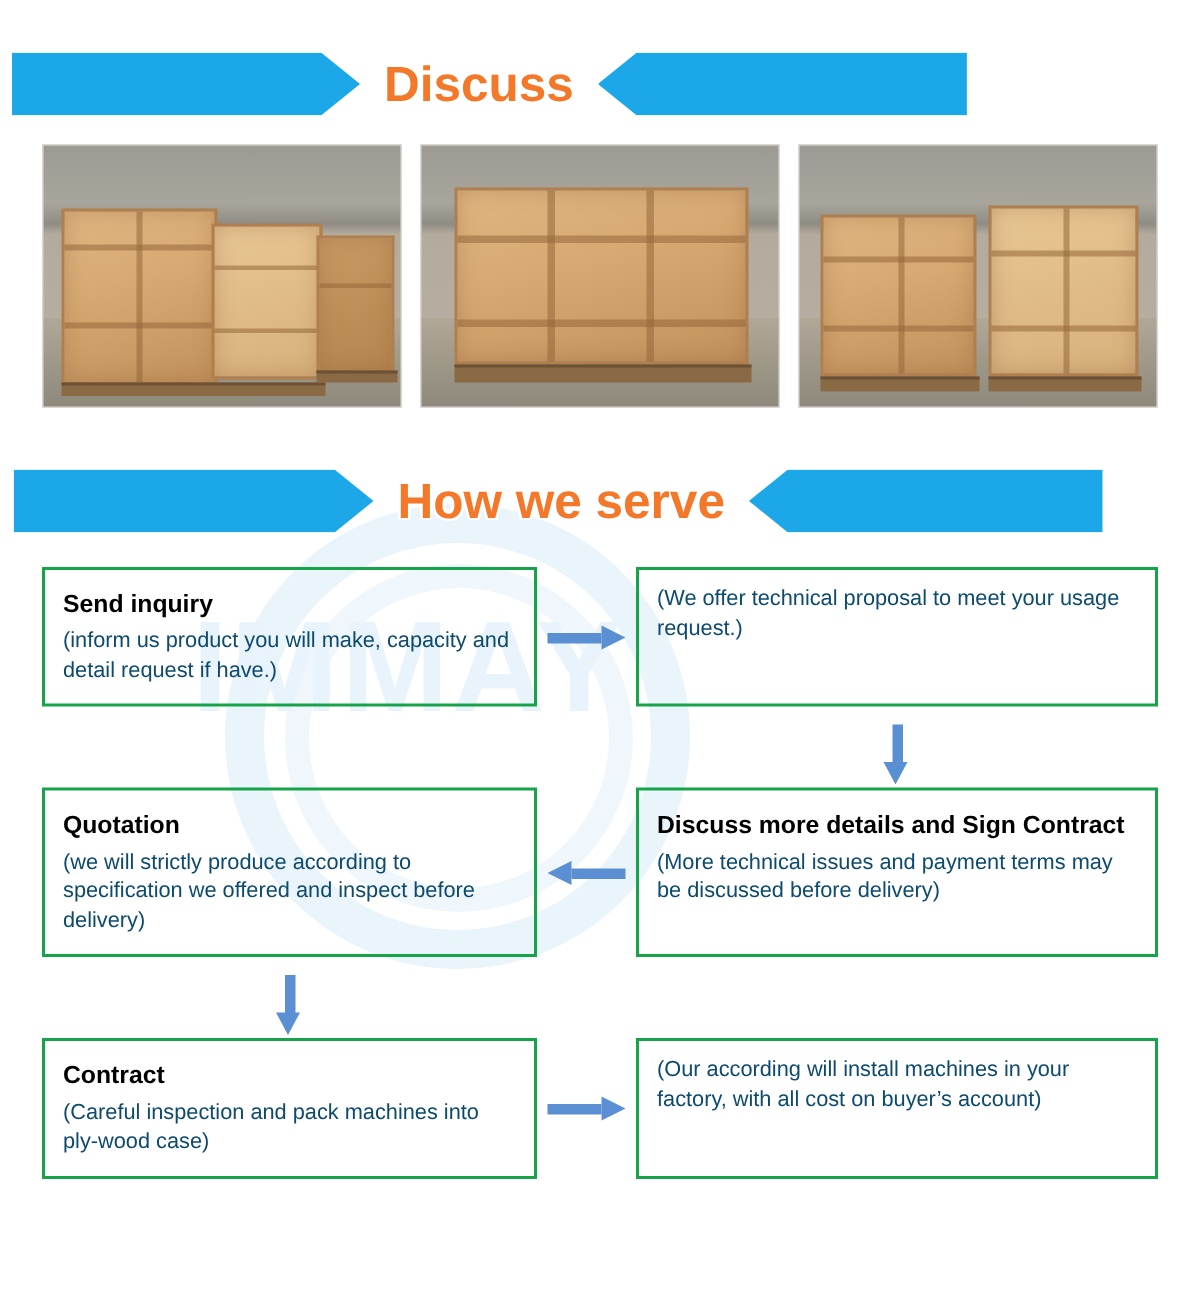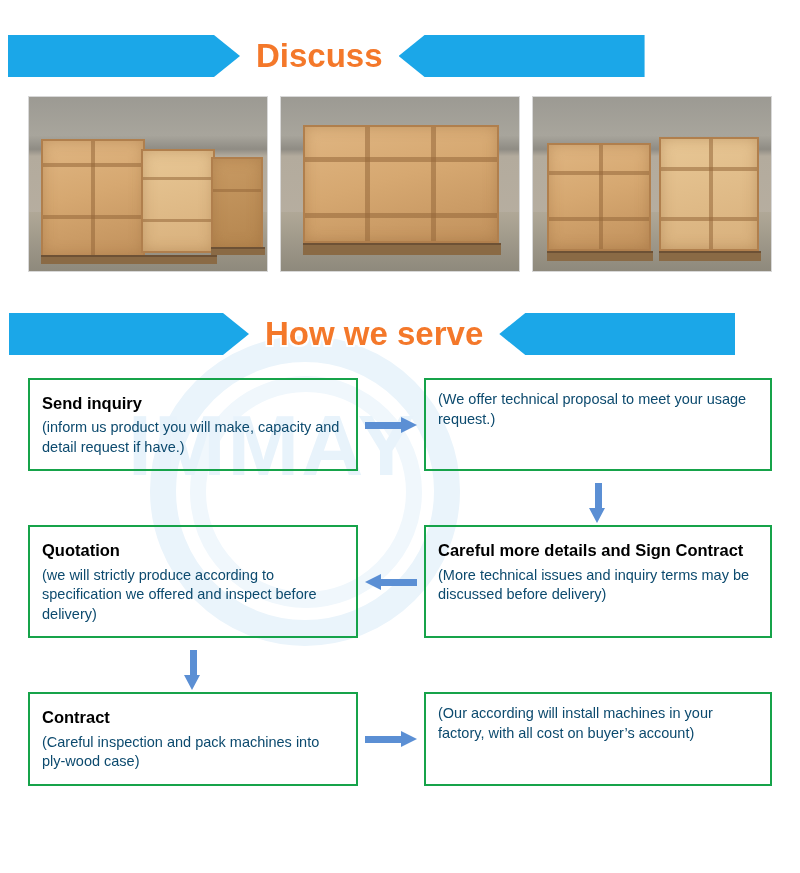--- a/index.html
+++ b/index.html
@@ -325,22 +325,22 @@
         <h4>Quotation</h4>
         <p>(we will strictly produce according to specification we offered and inspect before delivery)</p>
       </div>
       <div class="gap">
         <div class="arrow-h rtl">
           <div class="shaft"></div>
             <div class="head"></div>
         </div>
       </div>
       <div class="box right">
-        <h4>Careful more details  and Sign Contract</h4>
-        <p>(More technical issues and inquiry terms may be discussed before delivery)</p>
+        <h4>Discuss more details  and Sign Contract</h4>
+        <p>(More technical issues and payment terms may be discussed before delivery)</p>
       </div>
     </div>
 
     <div class="vrow">
       <div class="v-left">
         <div class="arrow-v">
           <div class="shaft"></div>
             <div class="head"></div>
         </div>
       </div>

